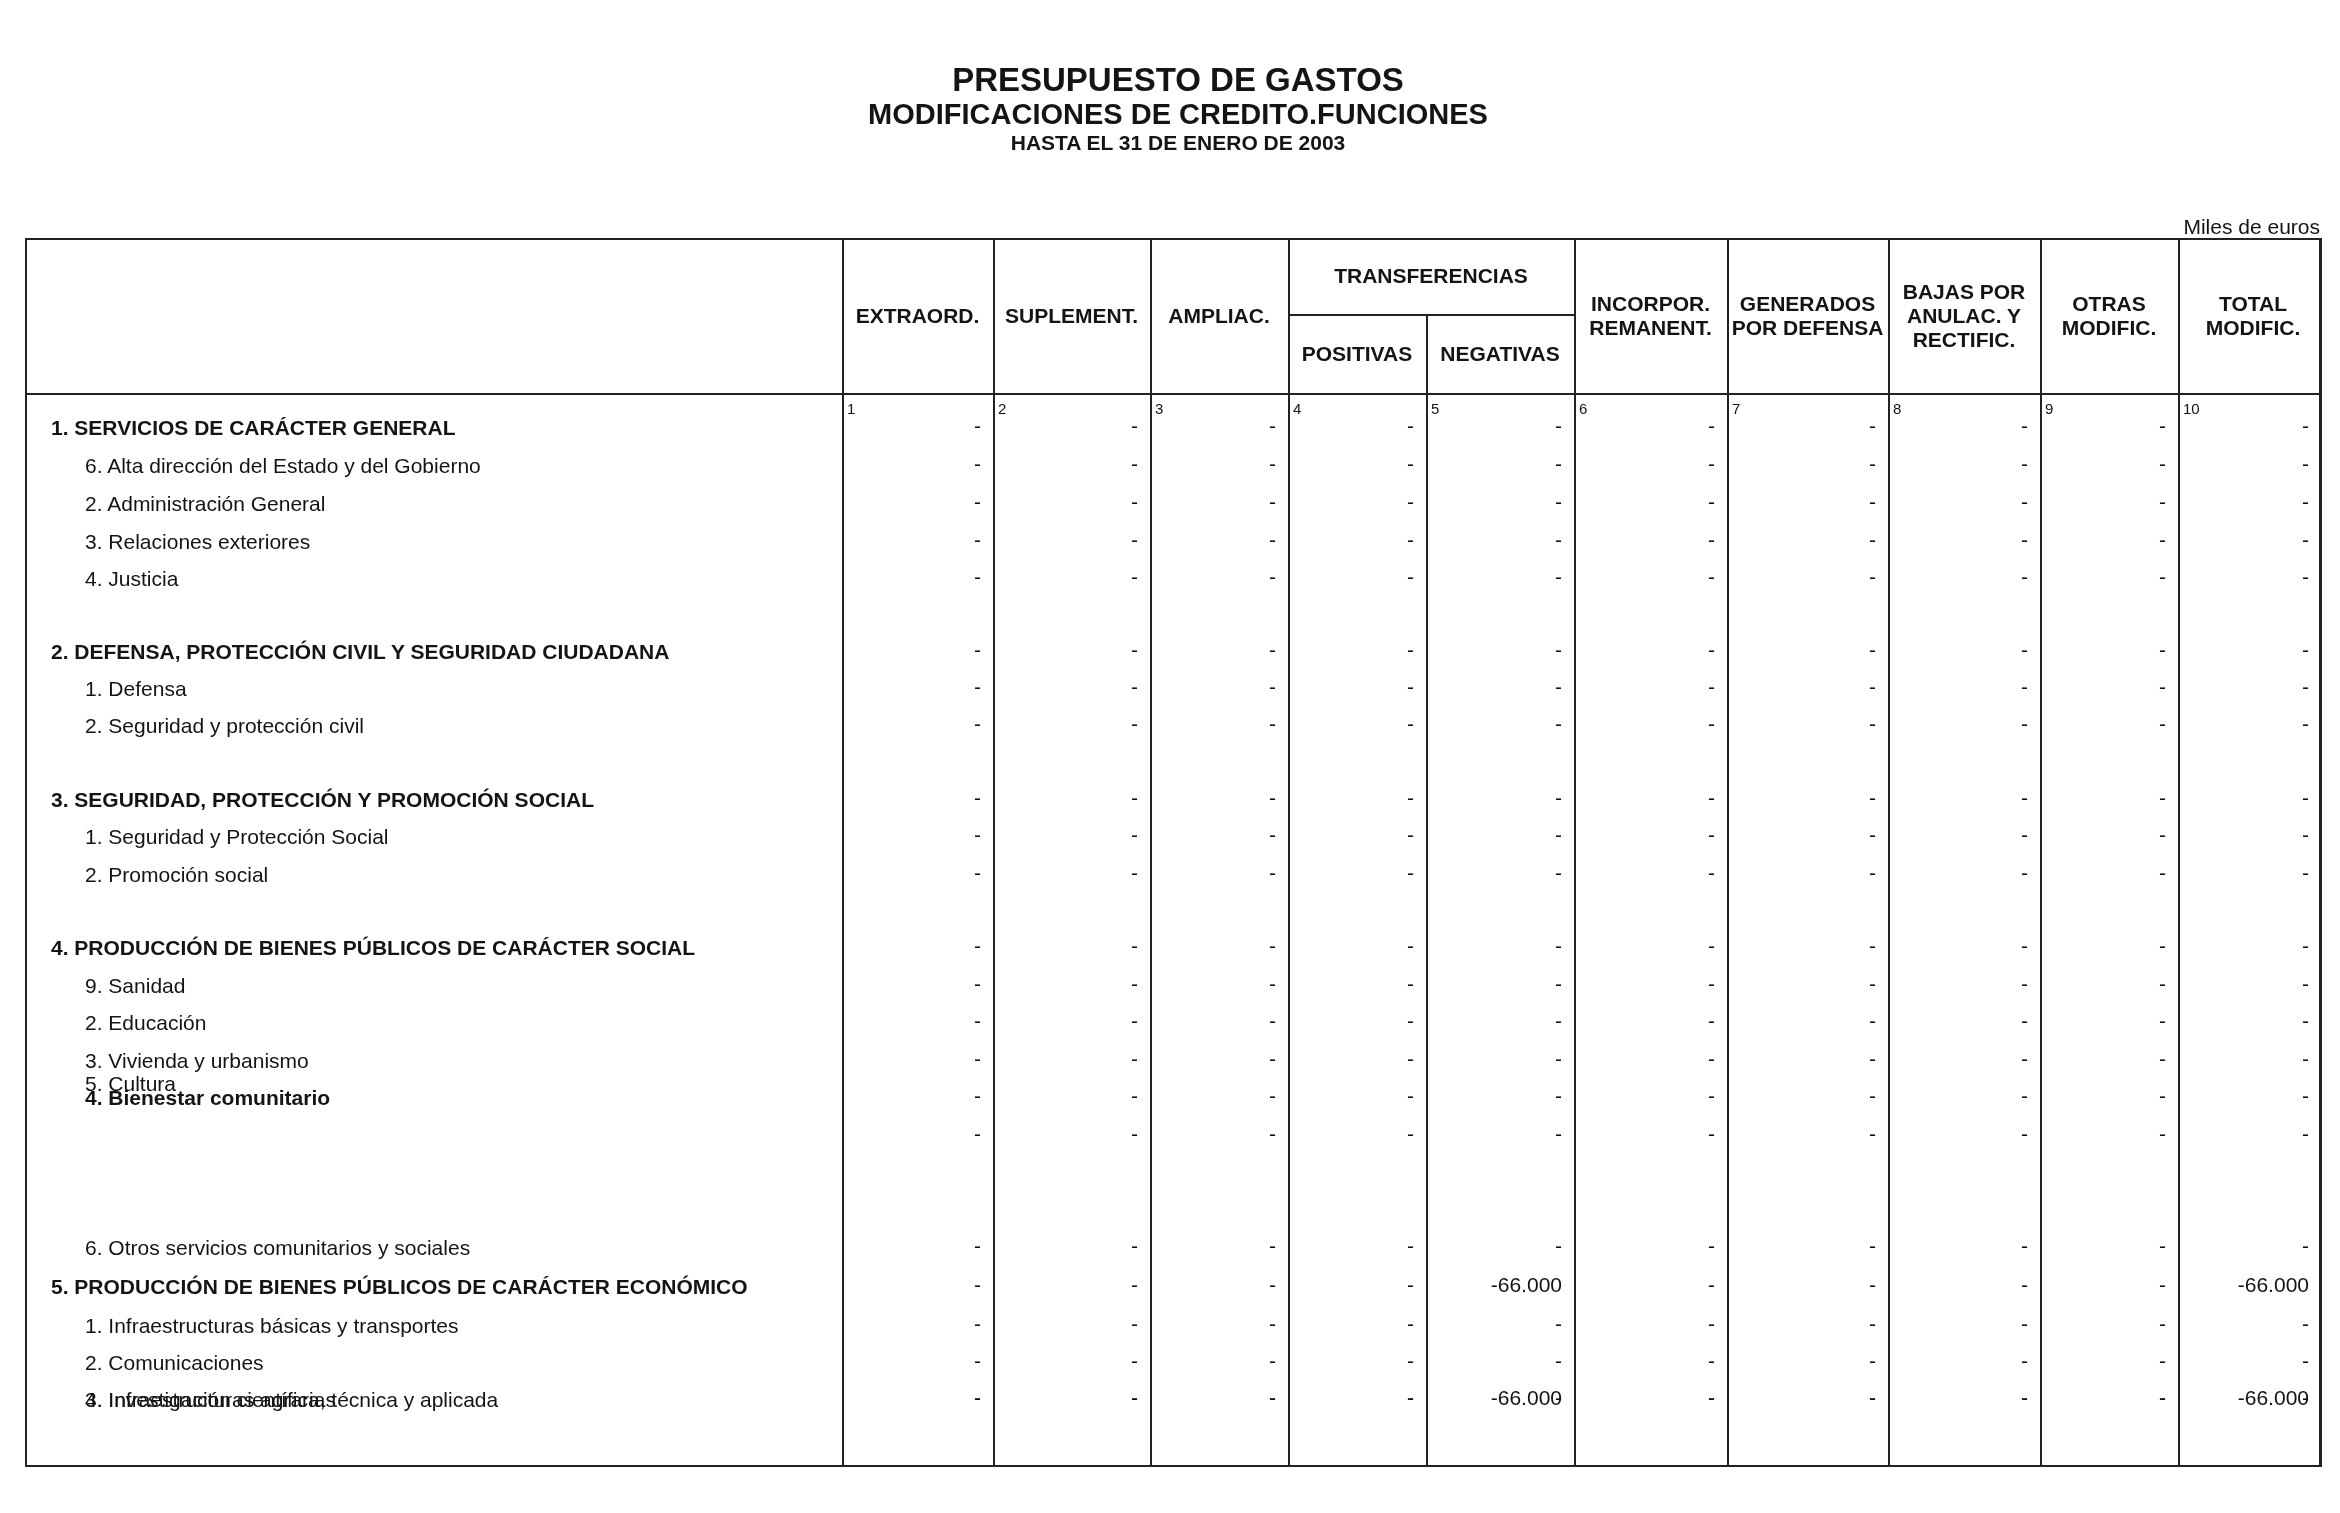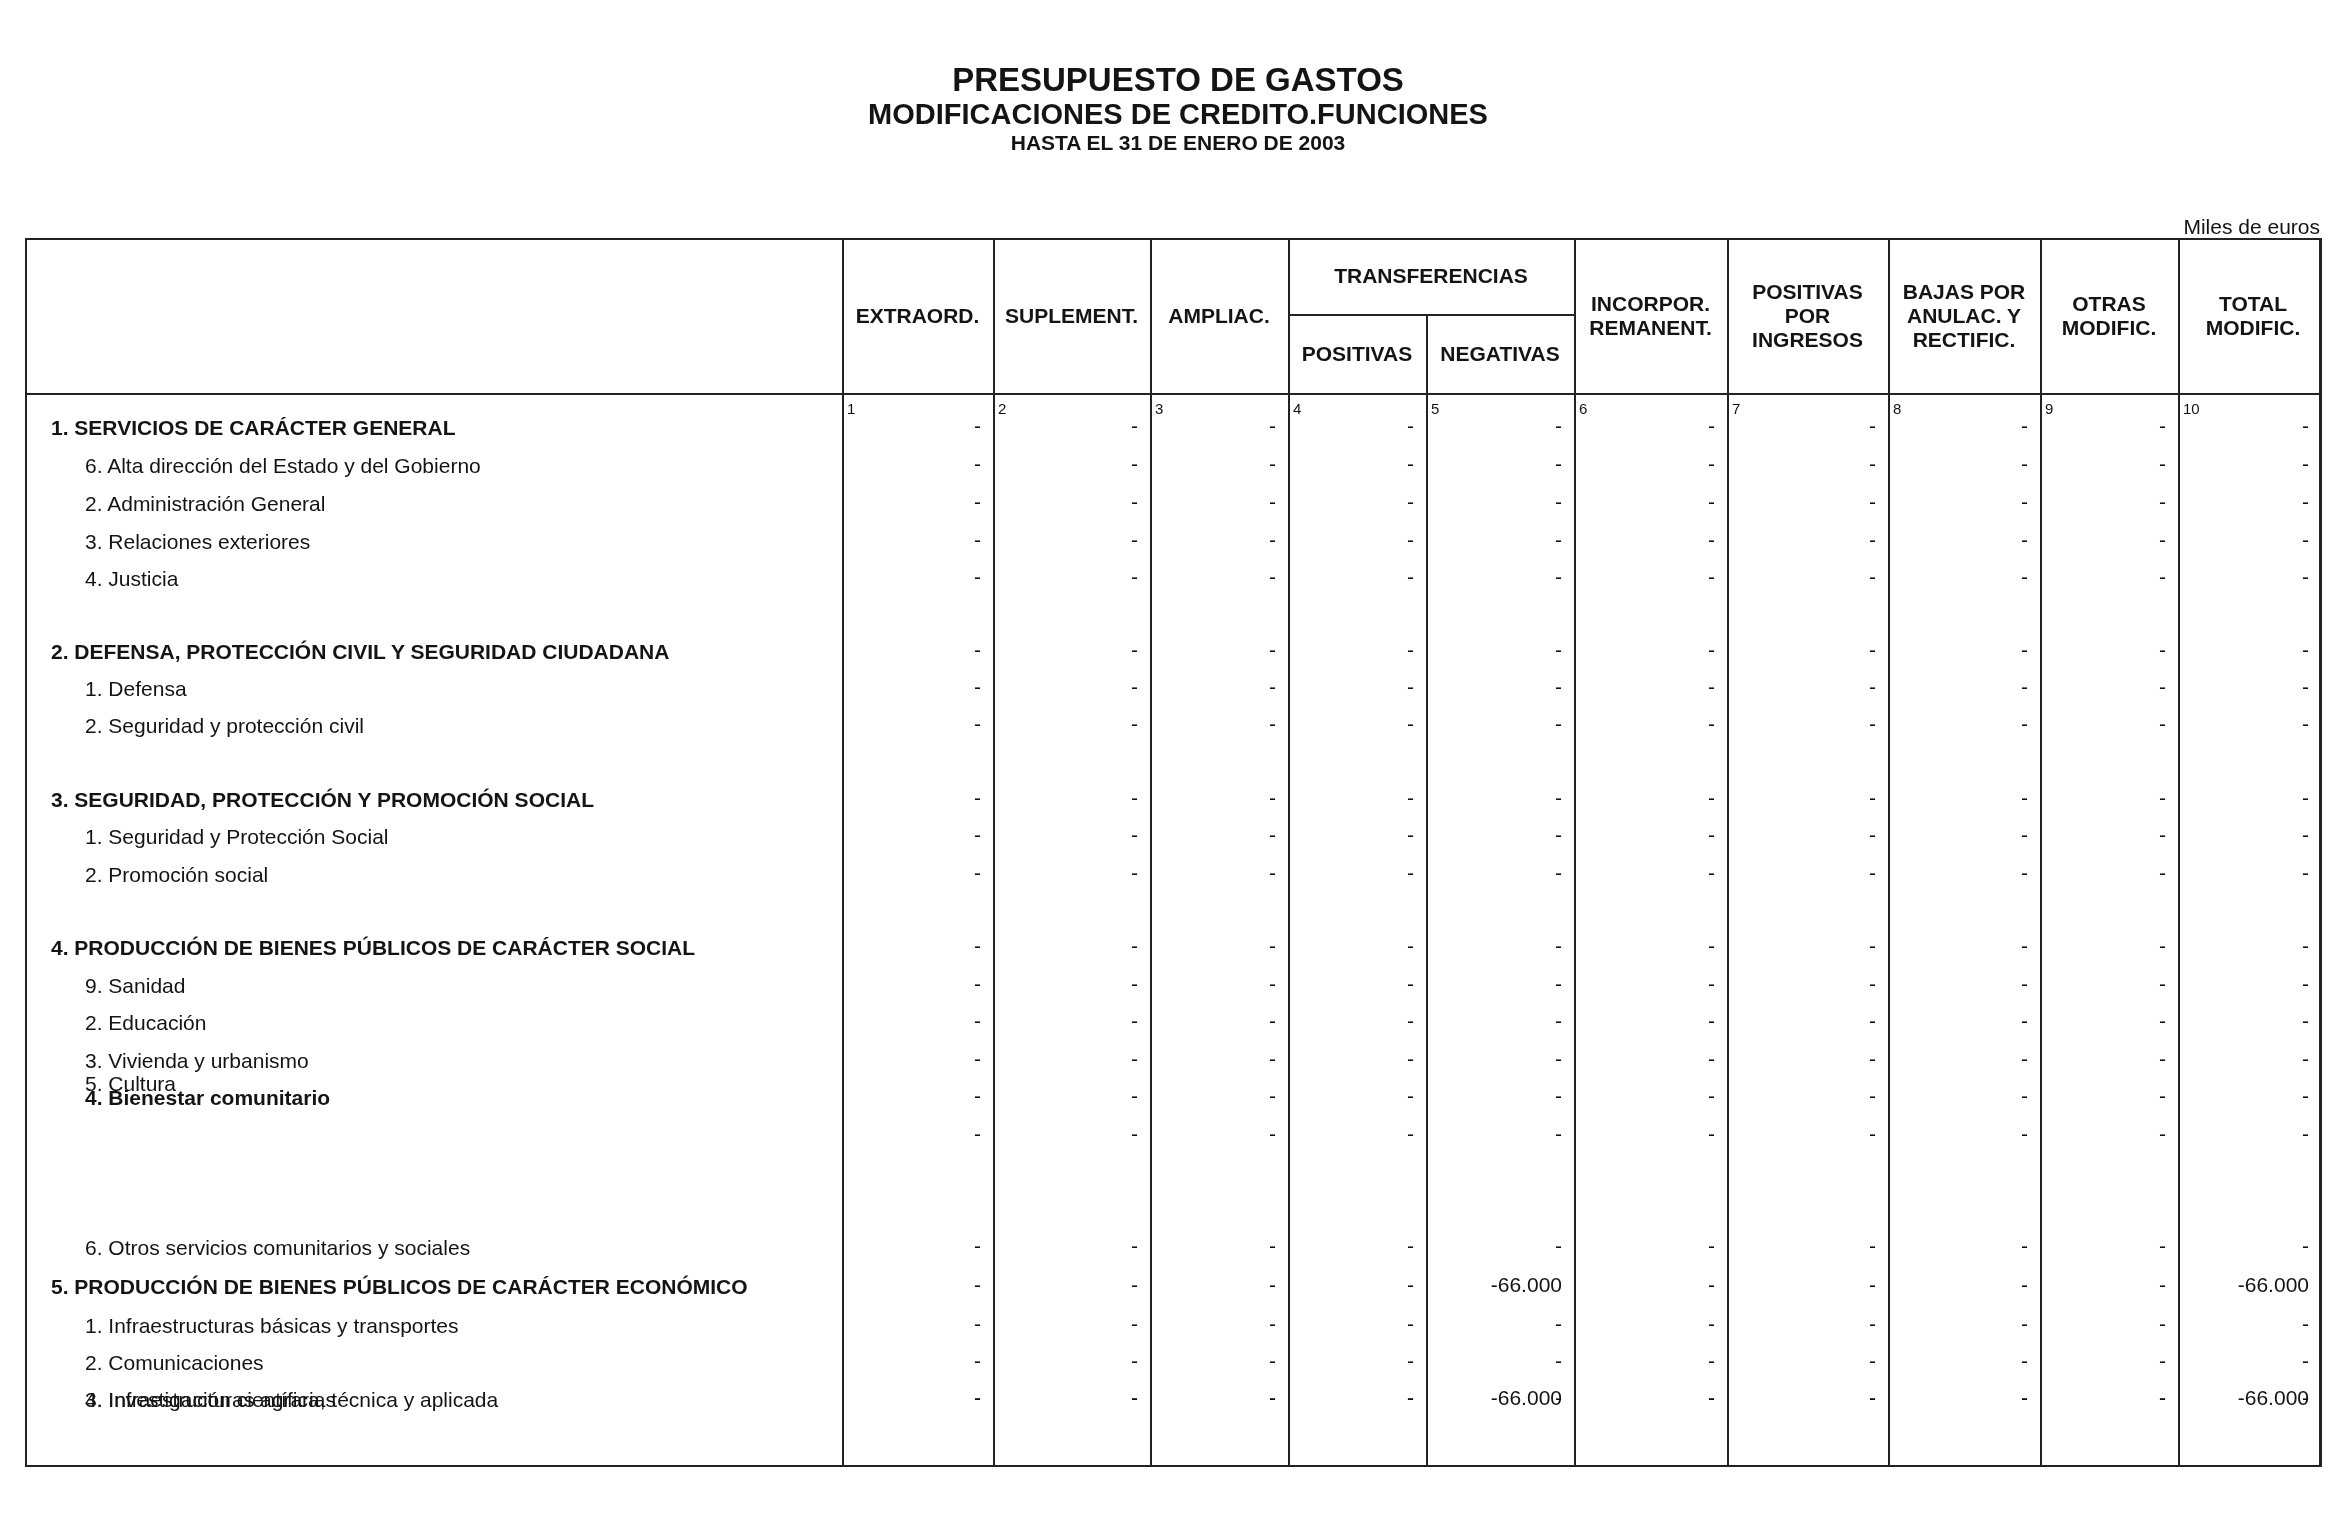--- a/index.html
+++ b/index.html
@@ -49,21 +49,21 @@
     <div class="hcell" style="left: 995px; top: 238px; width: 153px; height: 155px;">SUPLEMENT.</div>
     <div class="colnum" style="left: 998px;">2</div>
     <div class="hcell" style="left: 1152px; top: 238px; width: 134px; height: 155px;">AMPLIAC.</div>
     <div class="colnum" style="left: 1155px;">3</div>
     <div class="hcell" style="left: 1290px; top: 314px; width: 134px; height: 79px;">POSITIVAS</div>
     <div class="colnum" style="left: 1293px;">4</div>
     <div class="hcell" style="left: 1428px; top: 314px; width: 144px; height: 79px;">NEGATIVAS</div>
     <div class="colnum" style="left: 1431px;">5</div>
     <div class="hcell" style="left: 1576px; top: 238px; width: 149px; height: 155px;">INCORPOR. REMANENT.</div>
     <div class="colnum" style="left: 1579px;">6</div>
-    <div class="hcell" style="left: 1729px; top: 238px; width: 157px; height: 155px;">POSITIVAS POR INGRESOS</div>
+    <div class="hcell" style="left: 1729px; top: 238px; width: 157px; height: 155px;">GENERADOS POR DEFENSA</div>
     <div class="colnum" style="left: 1732px;">7</div>
     <div class="hcell" style="left: 1890px; top: 238px; width: 148px; height: 155px;">BAJAS POR ANULAC. Y RECTIFIC.</div>
     <div class="colnum" style="left: 1893px;">8</div>
     <div class="hcell" style="left: 2042px; top: 238px; width: 134px; height: 155px;">OTRAS MODIFIC.</div>
     <div class="colnum" style="left: 2045px;">9</div>
     <div class="hcell" style="left: 2180px; top: 238px; width: 146px; height: 155px;">TOTAL MODIFIC.</div>
     <div class="colnum" style="left: 2183px;">10</div>
     <div class="lbl sec" style="top: 416px;">1. SERVICIOS DE CARÁCTER GENERAL</div>
     <div class="val" style="left: 846px; width: 135px; top: 414px;">-</div>
     <div class="val" style="left: 997px; width: 141px; top: 414px;">-</div>

